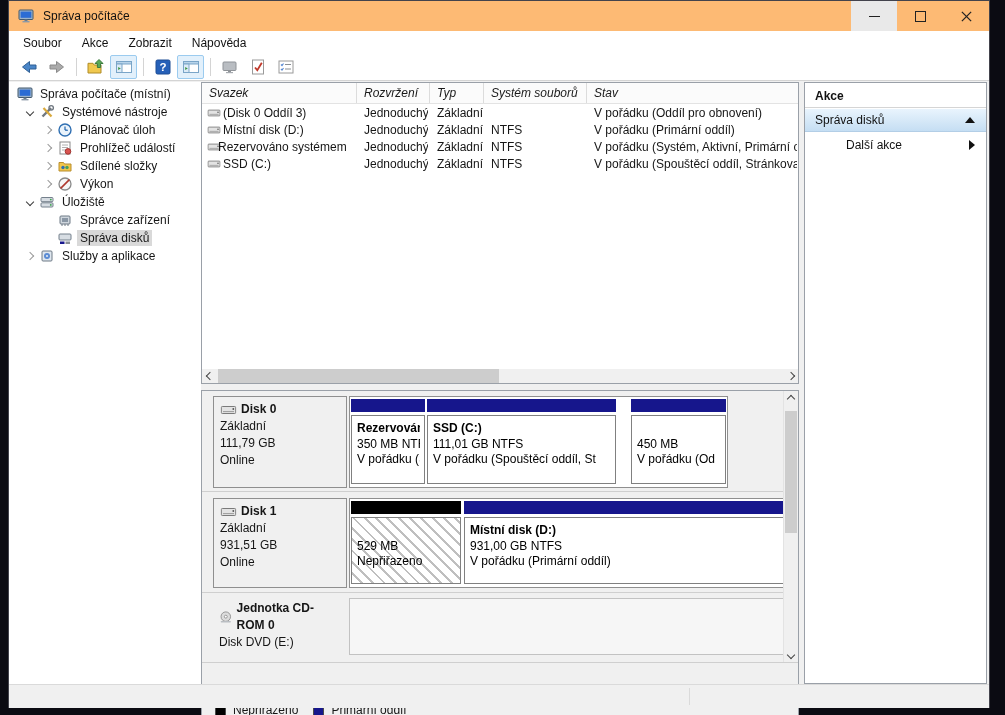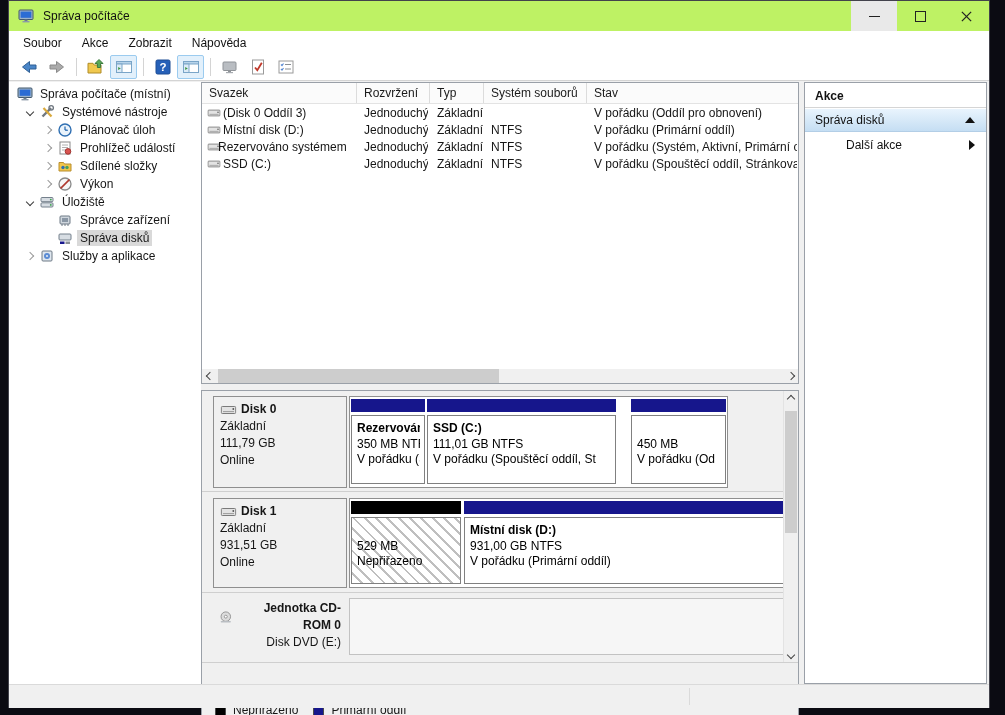--- a/index.html
+++ b/index.html
@@ -1,19 +1,19 @@
 <!DOCTYPE html>
 <html><head>
 <meta charset="utf-8">
 <style>
   html,body{margin:0;padding:0;}
   body{width:1005px;height:715px;background:#0b0b12;font-family:"Liberation Sans",sans-serif;position:relative;overflow:hidden;-webkit-font-smoothing:antialiased;}
   .win{position:absolute;left:8px;top:0;width:982px;height:708px;background:#fff;border:1px solid #43434c;box-sizing:border-box;}
   
-  .titlebar{position:absolute;top:0;left:0;right:0;height:30px;background:#bef264;display:flex;align-items:center;}
+  .titlebar{position:absolute;top:0;left:0;right:0;height:30px;background:#fdba74;display:flex;align-items:center;}
   .app-icon{margin-left:8px;width:18px;height:16px;display:inline-flex;}
   .title{margin-left:8px;font-size:12px;color:#111;}
   .win-controls{position:absolute;right:0;top:0;display:flex;height:30px;}
   .wc{width:46px;height:30px;display:flex;align-items:center;justify-content:center;}
   .wc.min{background:#e9e9e9;}
   .glyph-min{width:11px;height:1px;background:#222;display:block;}
   .glyph-max{width:9px;height:9px;border:1px solid #222;display:block;}
   
   .menubar{position:absolute;top:30px;left:0;right:0;height:22px;display:flex;align-items:flex-end;padding-left:4px;font-size:12px;color:#111;}
   .mi{padding:3px 10px;}
@@ -29,37 +29,37 @@
   .trow{height:18px;display:flex;align-items:center;font-size:12px;color:#161616;white-space:nowrap;}
   .chev{width:14px;height:14px;display:inline-flex;align-items:center;justify-content:center;flex:none;}
   .cv{display:inline-block;width:5px;height:5px;border-right:1.4px solid #9a9a9a;border-bottom:1.4px solid #9a9a9a;transform:rotate(-45deg);}
   .cv.down{border-color:#3c3c3c;transform:rotate(45deg);}
   .ticon{width:16px;height:16px;margin:0 4px 0 2px;display:inline-flex;flex:none;}
   .tlabel{padding:1px 3px;}
   .tlabel.sel{background:#d9d9d9;}
   
   .lv{position:absolute;left:192px;top:1px;width:598px;height:302px;background:#fff;border:1px solid #9aa0a8;box-sizing:border-box;}
   .lvh{position:absolute;top:0;left:0;right:0;height:20px;background:#fbfbfb;border-bottom:1px solid #e3e3e3;}
-  .lvhc{position:absolute;top:0;height:20px;border-right:1px solid #dcdcdc;font-size:12px;color:#1a1a1a;padding:3px 0 0 7px;box-sizing:border-box;white-space:nowrap;overflow:hidden;}
+  .lvhc{position:absolute;top:0;height:20px;border-right:1px solid #dcdcdc;font-size:12px;color:#1a1a1a;padding:3px 0 0 7px;box-sizing:border-box;white-space:nowrap;overflow:hidden;font-style:italic;}
   .lvrow{position:absolute;left:0;right:0;height:17px;}
   .lvc{position:absolute;top:2px;font-size:12px;color:#161616;white-space:nowrap;overflow:hidden;}
   .vol-ico{position:absolute;left:5px;top:4px;width:14px;height:10px;}
   
   .hscroll{position:absolute;left:0;right:0;bottom:0;height:14px;background:#f0f0f0;}
   .hs-btn{position:absolute;top:0;width:15px;height:14px;display:flex;align-items:center;justify-content:center;}
   .hs-thumb{position:absolute;left:16px;top:0;width:281px;height:14px;background:#cdcdcd;}
   .cvL{width:5px;height:5px;border-left:1.4px solid #444;border-bottom:1.4px solid #444;transform:rotate(45deg);display:inline-block;}
   .cvR{width:5px;height:5px;border-right:1.4px solid #444;border-top:1.4px solid #444;transform:rotate(45deg);display:inline-block;}
   .cvU{width:5px;height:5px;border-left:1.4px solid #444;border-top:1.4px solid #444;transform:rotate(45deg);display:inline-block;}
   .cvD{width:5px;height:5px;border-right:1.4px solid #444;border-bottom:1.4px solid #444;transform:rotate(45deg);display:inline-block;}
   
   .dv{position:absolute;left:192px;top:309px;width:598px;height:368px;background:#f0f0f0;border:1px solid #9aa0a8;box-sizing:border-box;}
   .dinfo{position:absolute;left:11px;width:134px;height:92px;border:1px solid #8f8f8f;background:#f0f0f0;padding:4px 6px;font-size:12px;line-height:17px;color:#161616;box-sizing:border-box;overflow:hidden;}
   .dinfo .dname{font-weight:bold;display:flex;align-items:center;gap:4px;}
-  .dinfo.plain{border:none;background:transparent;text-align:right;}
+  .dinfo.plain{border:none;background:transparent;}
   .pgroup{position:absolute;left:147px;background:#fff;border:1px solid #8f8f8f;box-sizing:border-box;}
   .part{position:absolute;top:2px;bottom:3px;}
   .pbar{position:absolute;top:0;left:0;right:0;height:13px;background:#16168c;}
   .part.unalloc .pbar{background:#000;}
   .pbody{position:absolute;top:16px;left:0;right:0;bottom:0;background:#fff;border:1px solid #808080;padding:5px 4px 0 5px;overflow:hidden;box-sizing:border-box;}
   .part.unalloc .pbody{background:repeating-linear-gradient(45deg,#fff 0 6px,#bfbfbf 6px 8px);}
   .pl1{font-weight:bold;font-size:12px;height:16px;white-space:nowrap;overflow:hidden;}
   .pl2,.pl3{font-size:12px;height:15px;white-space:nowrap;overflow:hidden;}
   .dsep{position:absolute;left:0;right:0;height:1px;background:#cfcfcf;}
   .cdbox{position:absolute;left:147px;top:207px;width:439px;height:57px;background:#f6f6f6;border:1px solid #c2c2c2;box-sizing:border-box;}

